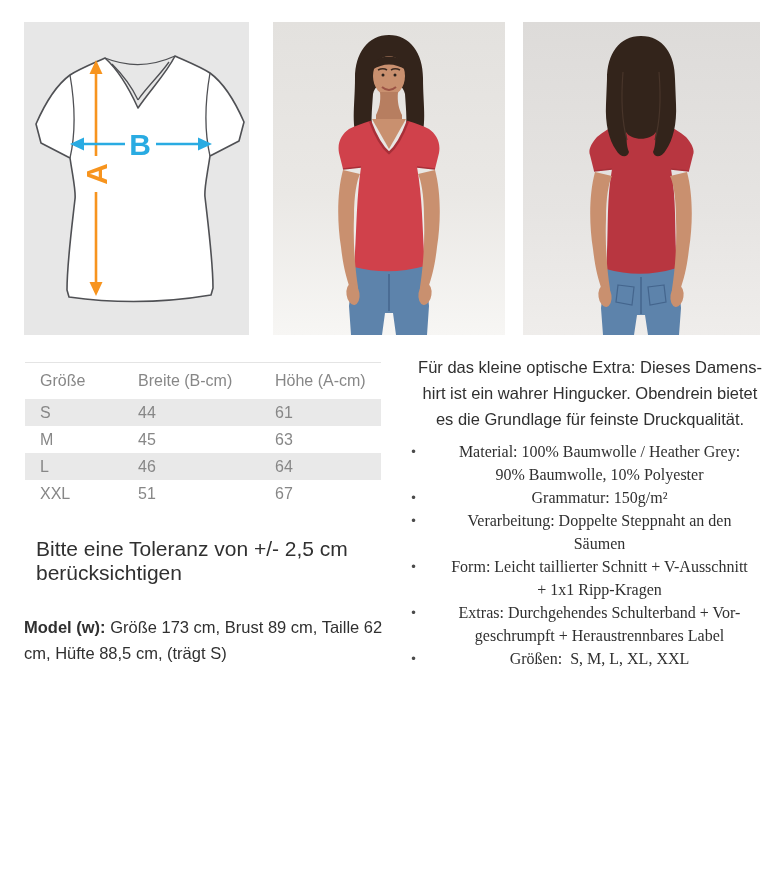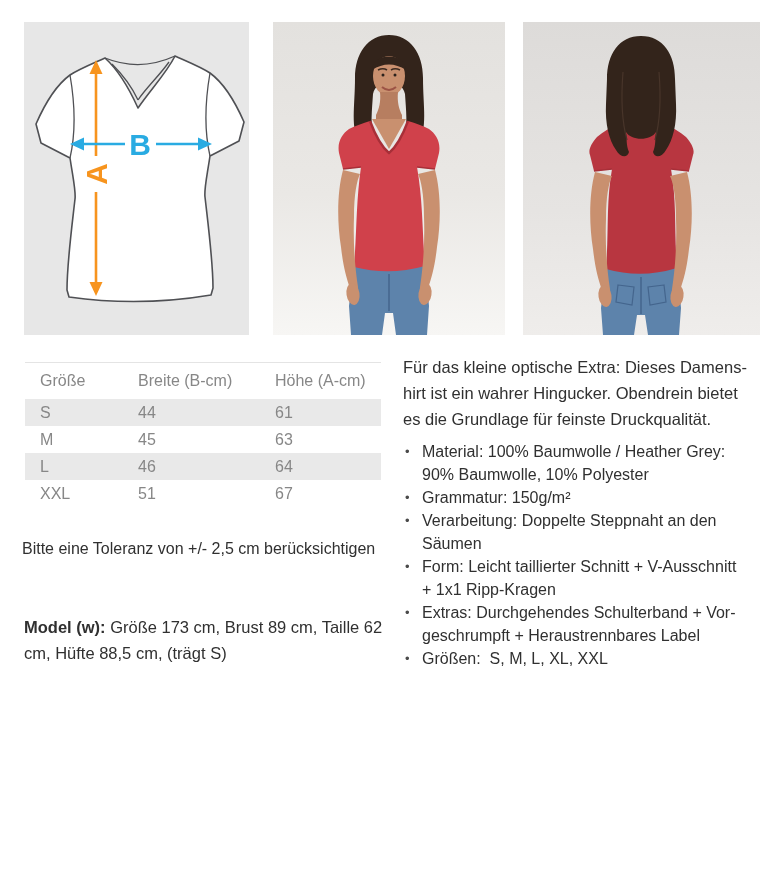--- a/index.html
+++ b/index.html
@@ -39,31 +39,31 @@
   
   #size-table{position:absolute;left:25px;top:362px;width:356px;border-collapse:collapse;table-layout:fixed;}
   #size-table th,#size-table td{
     font-size:16px;font-weight:400;text-align:left;padding:0 0 0 15px;
     color:var(--table-text,#878787);white-space:nowrap;overflow:hidden;
   }
   #size-table th{height:36px;border-top:1px solid #e4e4e4;}
   #size-table td{height:27px;}
   #size-table tbody tr:nth-child(odd){background:var(--table-stripe,#e9e9e9);}
 
-  #tolerance-note{position:absolute;left:22px;top:537px;width:382px;font-size:16px;line-height:24px;}
+  #tolerance-note{position:absolute;left:36px;top:537px;width:382px;font-size:21px;line-height:24px;}
   #model-info{position:absolute;left:24px;top:614px;width:375px;font-size:16.5px;line-height:26px;}
   #model-info .bold{font-weight:700;}
   .pre{white-space:pre-wrap;}
 
-  #description{position:absolute;left:403px;top:354px;width:374px;}
+  #description{position:absolute;left:403px;top:354px;width:374px;text-align:center;}
   #description .intro{margin:0;font-size:16.5px;line-height:26px;}
   .bullets{margin-top:8px;}
   .bullet{display:flex;font-size:16px;line-height:23px;}
   .bullet .marker{flex:none;width:17px;padding-left:2px;font-size:13px;line-height:23px;color:#4a4a4a;}
-  .bullet .btext{flex:1;}
+  .bullet .btext{flex:1;font-family:Liberation Serif, serif;}
 </style>
 </head>
 <body>
 
 <div class="panel" id="diagram-panel">
   <svg viewBox="0 0 225 313">
     <rect class="dbg" x="0" y="0" width="225" height="313"></rect>
     <g>
       <path class="tee-fill" d="M81,36
         C70,41 55,47 46,53

